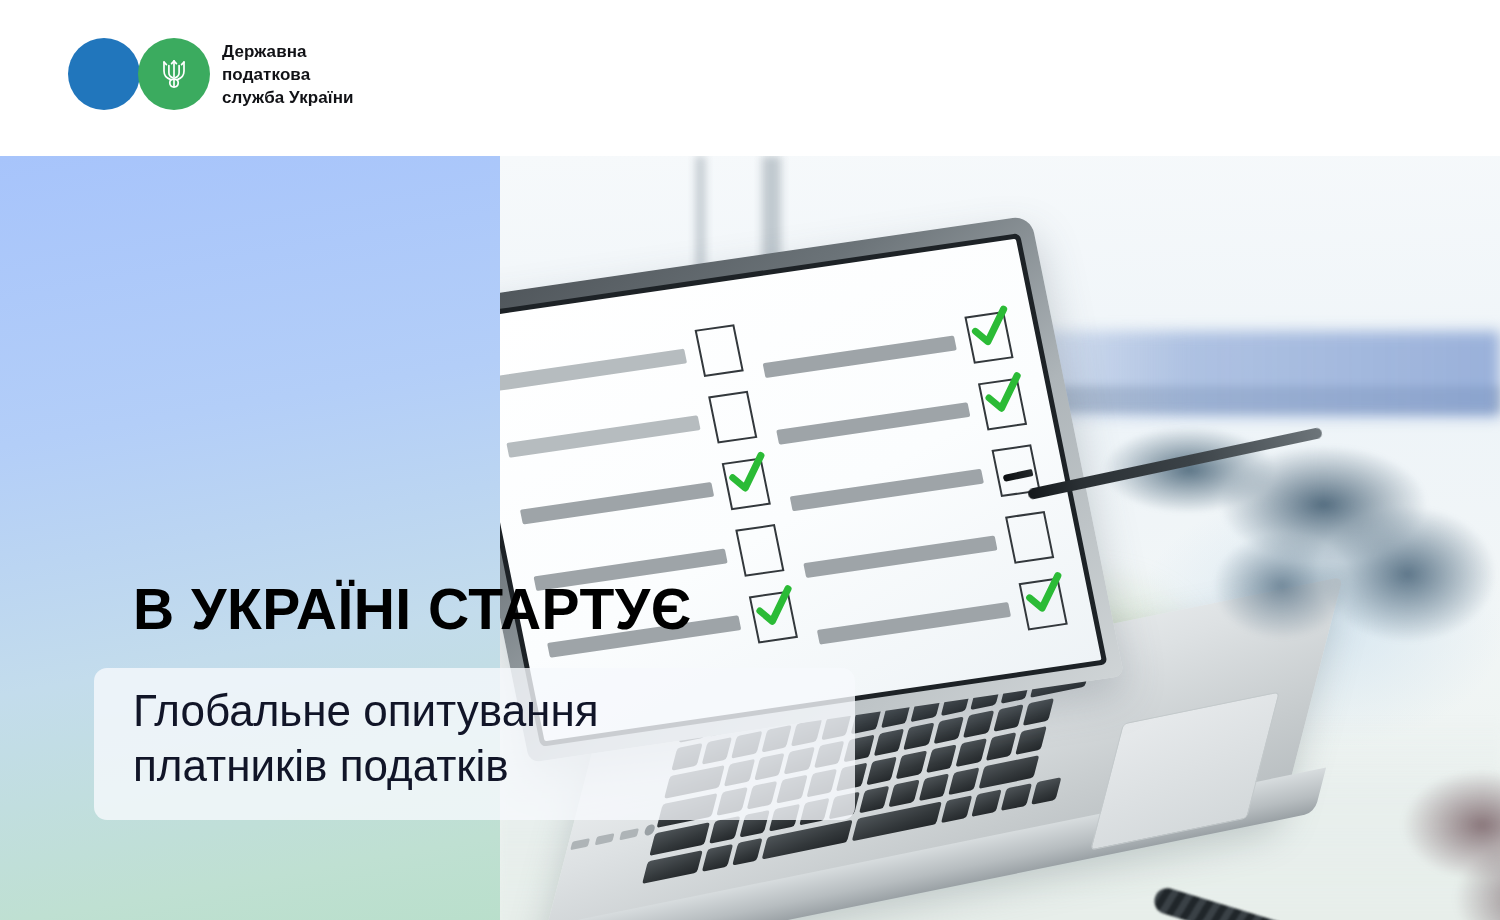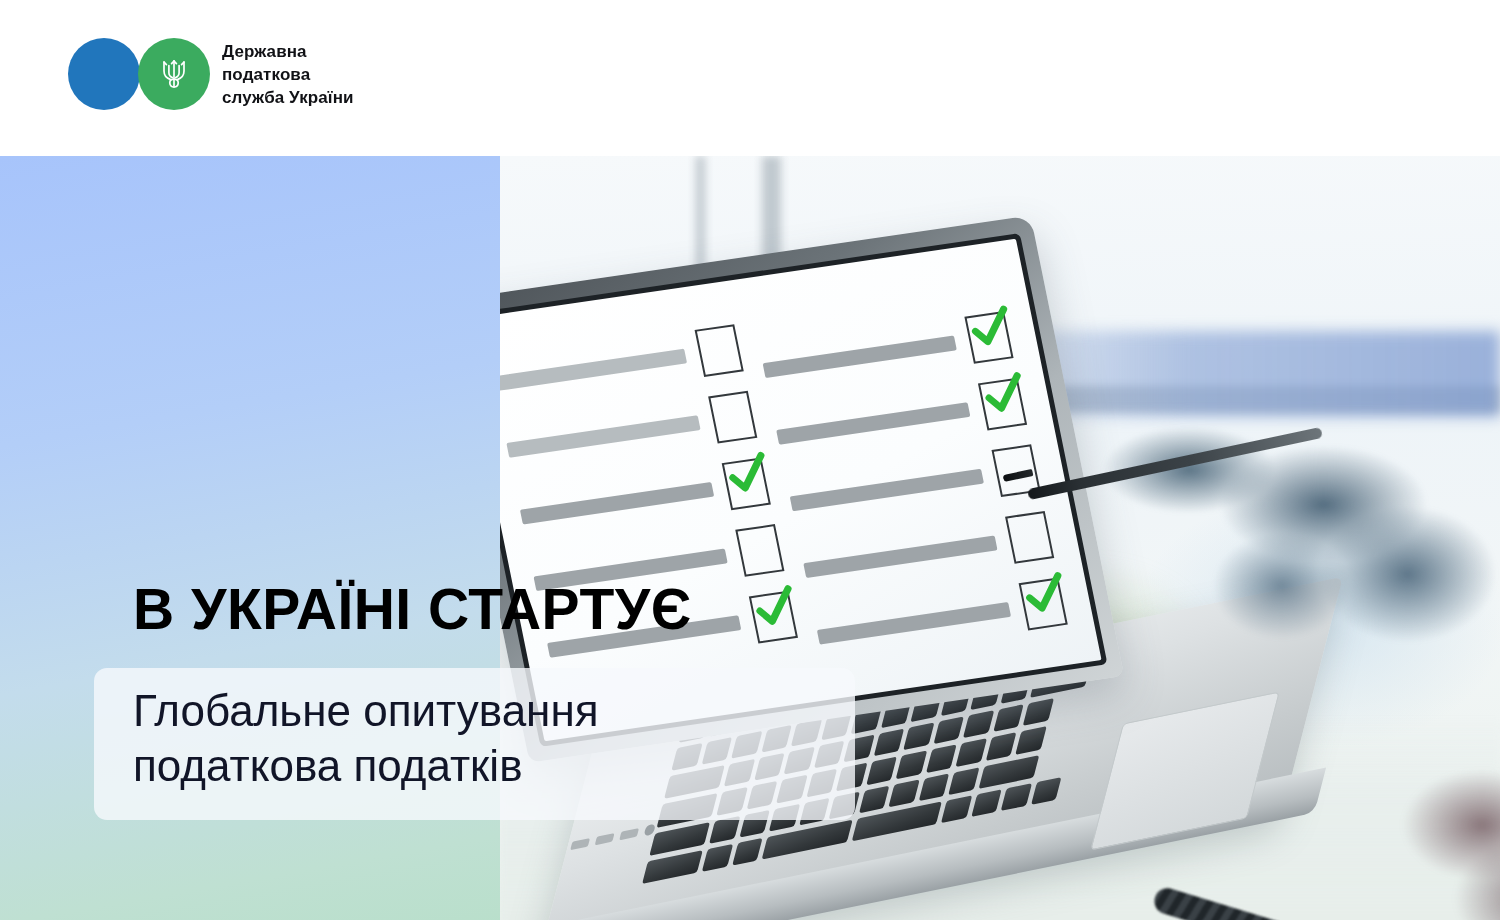--- a/index.html
+++ b/index.html
@@ -468,16 +468,16 @@
       <div class="hand"></div>
       <div class="pen"></div>
       <div class="pen-tip"></div>
       <div class="hand2"></div>
       <div class="cable"></div>
     </div>
 
     <div class="headline">В УКРАЇНІ СТАРТУЄ</div>
     <div class="subtitle-panel"></div>
     <div class="subtitle" style="white-space:pre-line;">Глобальне опитування
-податкова податків</div>
+платників податків</div>
 
   </div>
 </div>
 
 </body></html>

